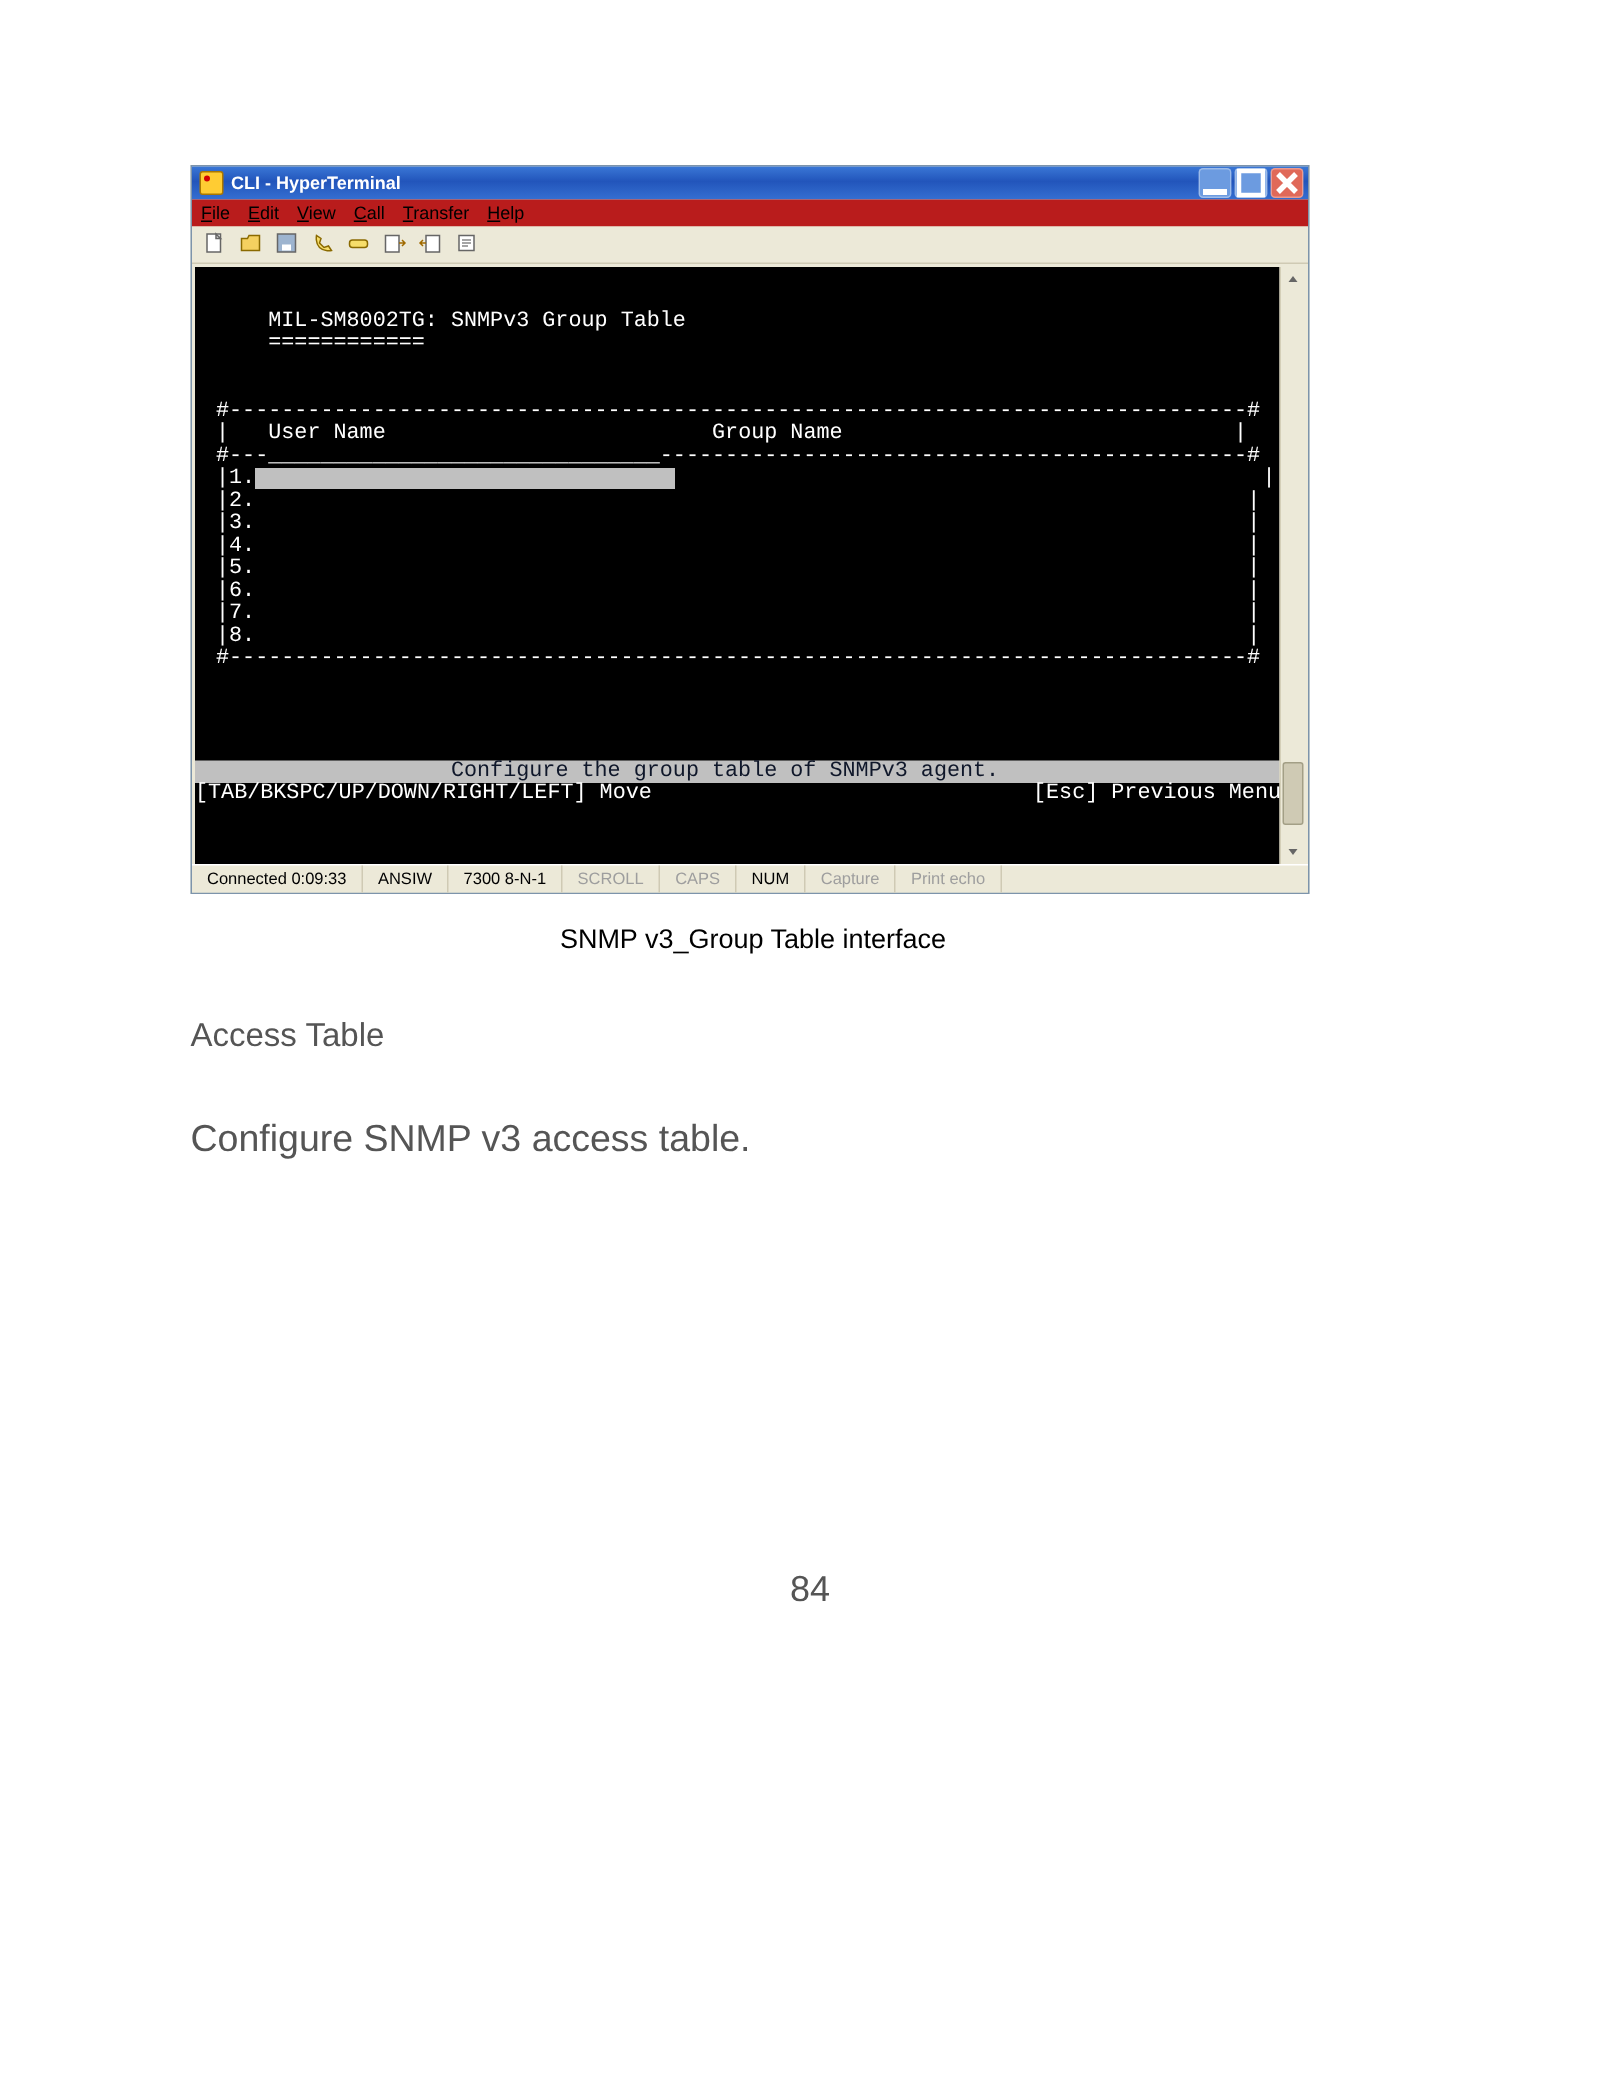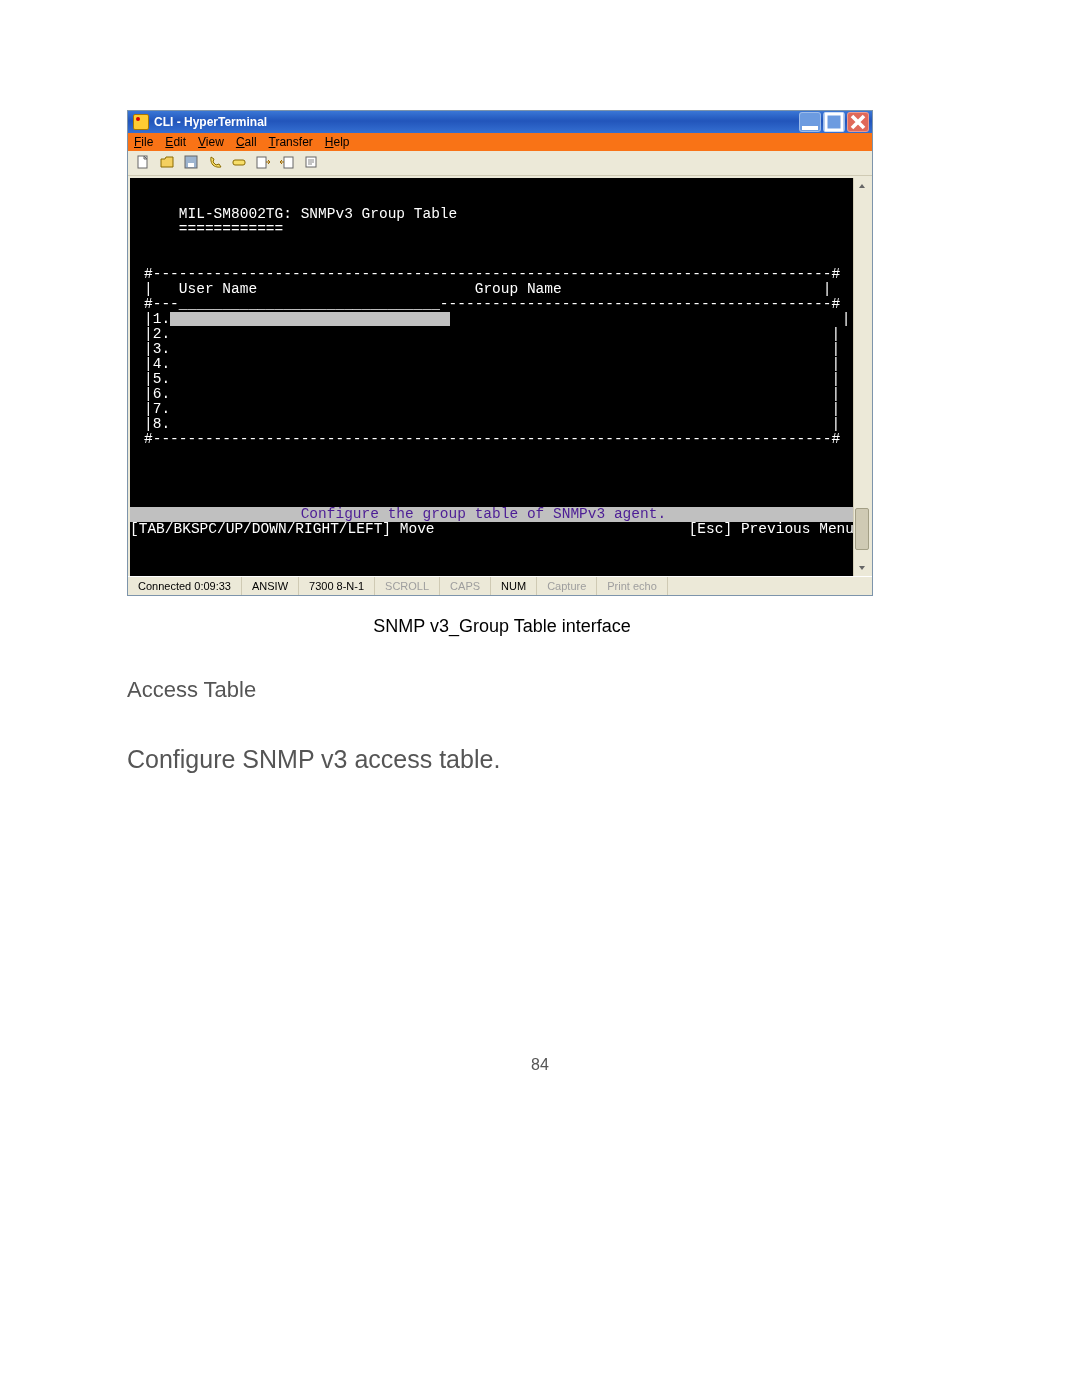--- a/index.html
+++ b/index.html
@@ -62,21 +62,21 @@
     width: 20px; height: 18px;
     border: 1px solid #ffffff55;
     border-radius: 3px;
     display: flex; align-items:center; justify-content:center;
     font-size: 11px; font-weight: bold;
   }
   .win-min, .win-max { background: #6c9be0; color:#fff; }
   .win-close { background: #e06959; color:#fff; }
 
   .ht-menubar {
-    background: #f97316;
+    background: #b91c1c;
     font-size: 12px;
     padding: 2px 6px;
     display: flex;
     gap: 12px;
     color: #000;
   }
   .ht-menubar span u { text-decoration: underline; }
 
   .ht-toolbar {
     background: #ece9d8;
@@ -141,21 +141,21 @@
   .ht-term .rule { letter-spacing: 0; }
   .ht-term .cursor {
     display: inline-block;
     width: 280px; height: 14px;
     background: #c0c0c0;
     vertical-align: top;
     margin-top: 0px;
   }
   .ht-term .configure-bar {
     display:block;
-    background:#c0c0c0; color:#4c1d95;
+    background:#c0c0c0; color:#0f172a;
     margin-left:-14px; margin-right:-10px;
     padding-left:14px;
   }
   .ht-term .hints {
     display:flex; justify-content:space-between;
     margin-left:-14px; margin-right:6px;
     padding-left:0;
   }
 
   
@@ -190,21 +190,21 @@
   .body-text {
     font-size: 25px;
     color: #555;
     margin-left: 127px;
   }
   .page-number {
     position: absolute;
     bottom: 100px;
     width: 1080px;
     text-align: center;
-    font-size: 16px;
+    font-size: 24px;
     color: #555;
   }
 </style>
 </head>
 <body>
 
 <div class="page">
 
   <div class="figure-wrap">
     <div class="ht-window">

